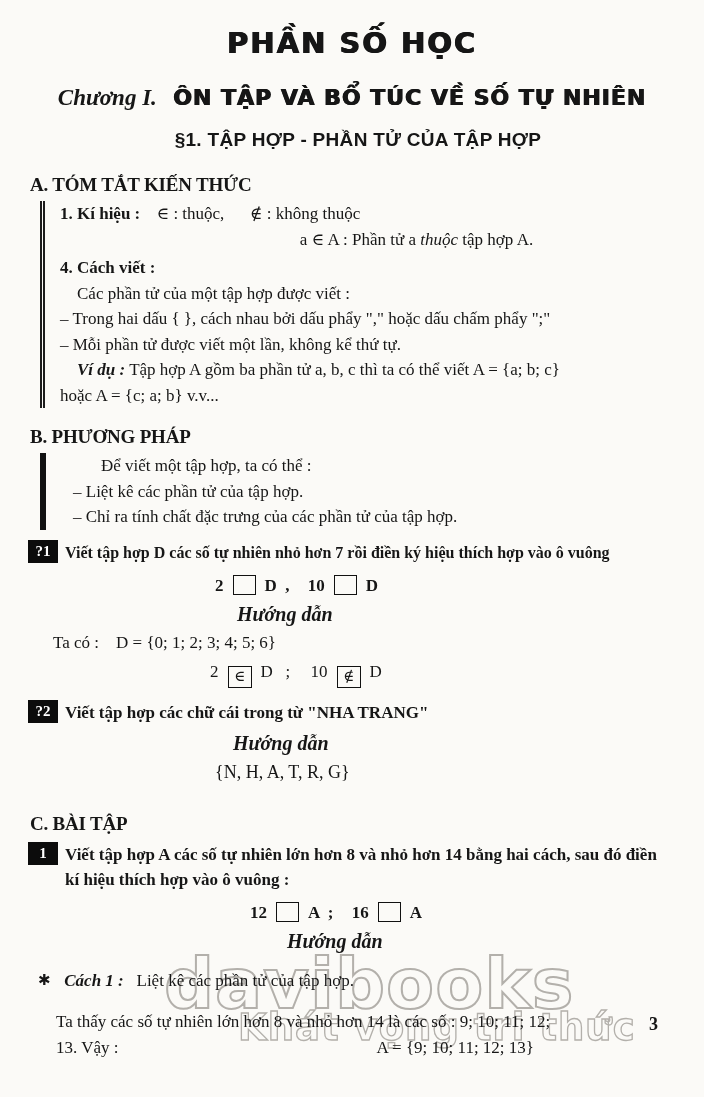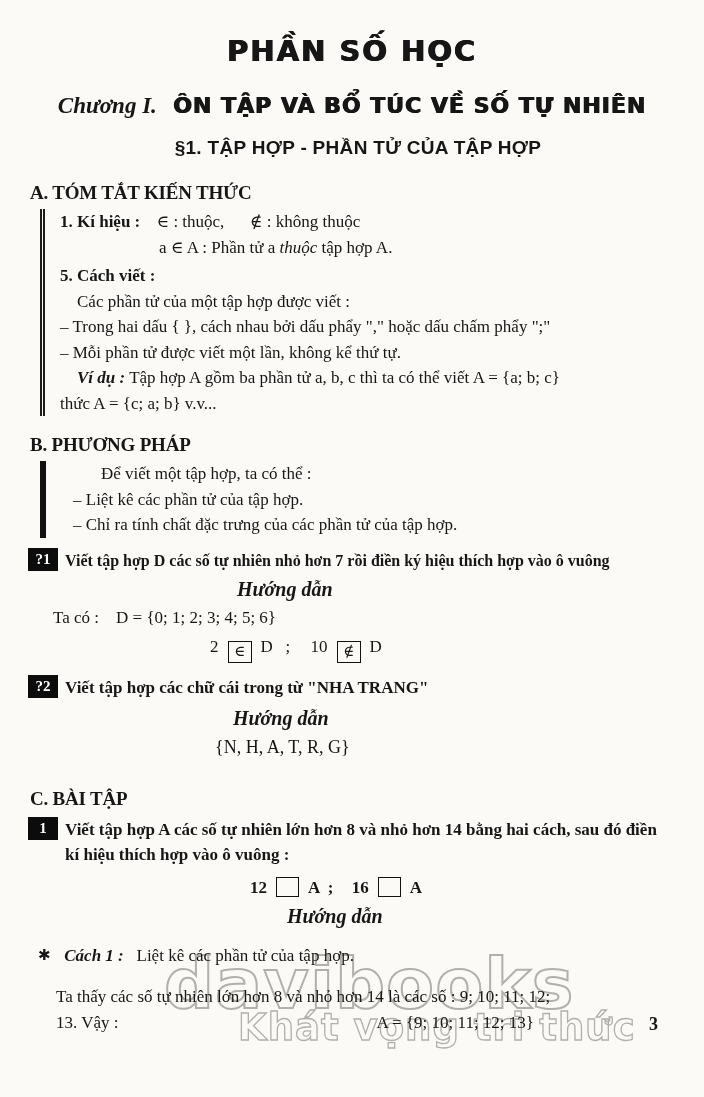--- a/index.html
+++ b/index.html
@@ -9,35 +9,35 @@
   .page{
     width:704px;height:1097px;position:relative;margin:0 auto;overflow:hidden;
     background:var(--paper);color:var(--ink);
     font-family:"Liberation Serif","DejaVu Serif",serif;font-size:17px;line-height:25px;
   }
   .page > *{position:relative;z-index:1;}
   .display{
     font-family:"DejaVu Sans","Liberation Sans",sans-serif;font-weight:bold;
     text-shadow:0.8px 0 0 currentColor,-0.3px 0 0 currentColor;
   }
-  .part-title{padding-top:34px;text-align:center;font-size:29px;letter-spacing:2px;line-height:34px;}
+  .part-title{padding-top:26px;text-align:center;font-size:29px;letter-spacing:2px;line-height:34px;}
   .chapter-line{margin-top:25px;text-align:center;white-space:nowrap;}
   .chapter-label{font-style:italic;font-weight:bold;font-size:23px;margin-right:12px;}
   .chapter-title{font-size:22px;letter-spacing:1px;}
   .lesson-line{margin-top:15px;text-align:center;font-family:"Liberation Sans","DejaVu Sans",sans-serif;
     font-weight:bold;font-size:19px;letter-spacing:0.3px;margin-left:12px;}
   .sec-heading{margin:20px 0 4px 30px;font-weight:bold;font-size:19px;letter-spacing:-0.2px;}
   .b{font-weight:bold;}
   .i{font-style:italic;}
   .bi{font-weight:bold;font-style:italic;}
   .prewrap{white-space:pre-wrap;}
   .block{margin-left:40px;width:614px;}
   .block-a{border-left:5px double #1c1c1c;padding-left:15px;}
   .block-b{border-left:6px solid #111;padding-left:27px;}
-  .indent-deep{padding-left:99px;}
+  .indent-deep{padding-left:99px;text-align:center;}
   .indent{padding-left:17px;}
   .line{line-height:25.5px;}
   .qrow{display:flex;align-items:flex-start;margin:10px 0 2px 28px;}
   .badge{
     flex:0 0 auto;background:var(--badge_bg);color:var(--badge_text);
     font-weight:bold;font-size:15px;line-height:20px;padding:1px 6px 2px;text-align:center;min-width:18px;
   }
   .qtext{margin-left:7px;font-weight:bold;line-height:25px;padding-top:0;}
   .qtext-nowrap{white-space:nowrap;font-size:16px;}
   .fit{width:fit-content;}
@@ -92,40 +92,44 @@
 
   <div class="sec-heading">A. TÓM TẮT KIẾN THỨC</div>
   <div class="block block-a">
     <div class="line">
       <span class="b">1. Kí hiệu :</span>
       <span class="prewrap" style="margin-left:12px">∈ : thuộc,      ∉ : không thuộc</span>
     </div>
     <div class="line indent-deep">
       <span>a ∈ A : Phần tử a </span><span class="i">thuộc</span><span> tập hợp A.</span>
     </div>
-    <div class="line b" style="margin-top:3px">5. Cách viết :</div>
+    <div class="line b" style="margin-top:3px">4. Cách viết :</div>
     <div class="line indent">Các phần tử của một tập hợp được viết :</div>
     <div class="line">– Trong hai dấu { }, cách nhau bởi dấu phẩy "," hoặc dấu chấm phẩy ";"</div>
     <div class="line">– Mỗi phần tử được viết một lần, không kể thứ tự.</div>
     <div class="line indent">
       <span class="bi">Ví dụ :</span><span> Tập hợp A gồm ba phần tử a, b, c thì ta có thể viết A = {a; b; c}</span>
     </div>
-    <div class="line">thức A = {c; a; b}  v.v...</div>
+    <div class="line">hoặc A = {c; a; b}  v.v...</div>
   </div>
 
   <div class="sec-heading" style="margin-top:16px">B. PHƯƠNG PHÁP</div>
   <div class="block block-b">
     <div class="line indent" style="padding-left:28px">Để viết một tập hợp, ta có thể :</div>
     <div class="line">– Liệt kê các phần tử của tập hợp.</div>
     <div class="line">– Chỉ ra tính chất đặc trưng của các phần tử của tập hợp.</div>
   </div>
 
   <div class="qrow">
     <span class="badge">?1</span>
     <span class="qtext qtext-nowrap">Viết tập hợp D các số tự nhiên nhỏ hơn 7 rồi điền ký hiệu thích hợp vào ô vuông</span>
+  </div>
+  <div class="mathline fit q1-fill">
+    <span>2</span><span class="box"></span><span class="prewrap">D  ,</span>
+    <span style="margin-left:14px">10</span><span class="box"></span><span>D</span>
   </div>
   <div class="guide fit q1-guide">Hướng dẫn</div>
   <div class="fit q1-taco prewrap">Ta có :    D = {0; 1; 2; 3; 4; 5; 6}</div>
   <div class="mathline fit q1-ans" style="font-weight:normal">
     <span>2</span><span class="symbox">∈</span><span class="prewrap">D   ;</span>
     <span style="margin-left:16px">10</span><span class="symbox">∉</span><span>D</span>
   </div>
 
   <div class="qrow" style="margin-top:12px">
     <span class="badge">?2</span>

